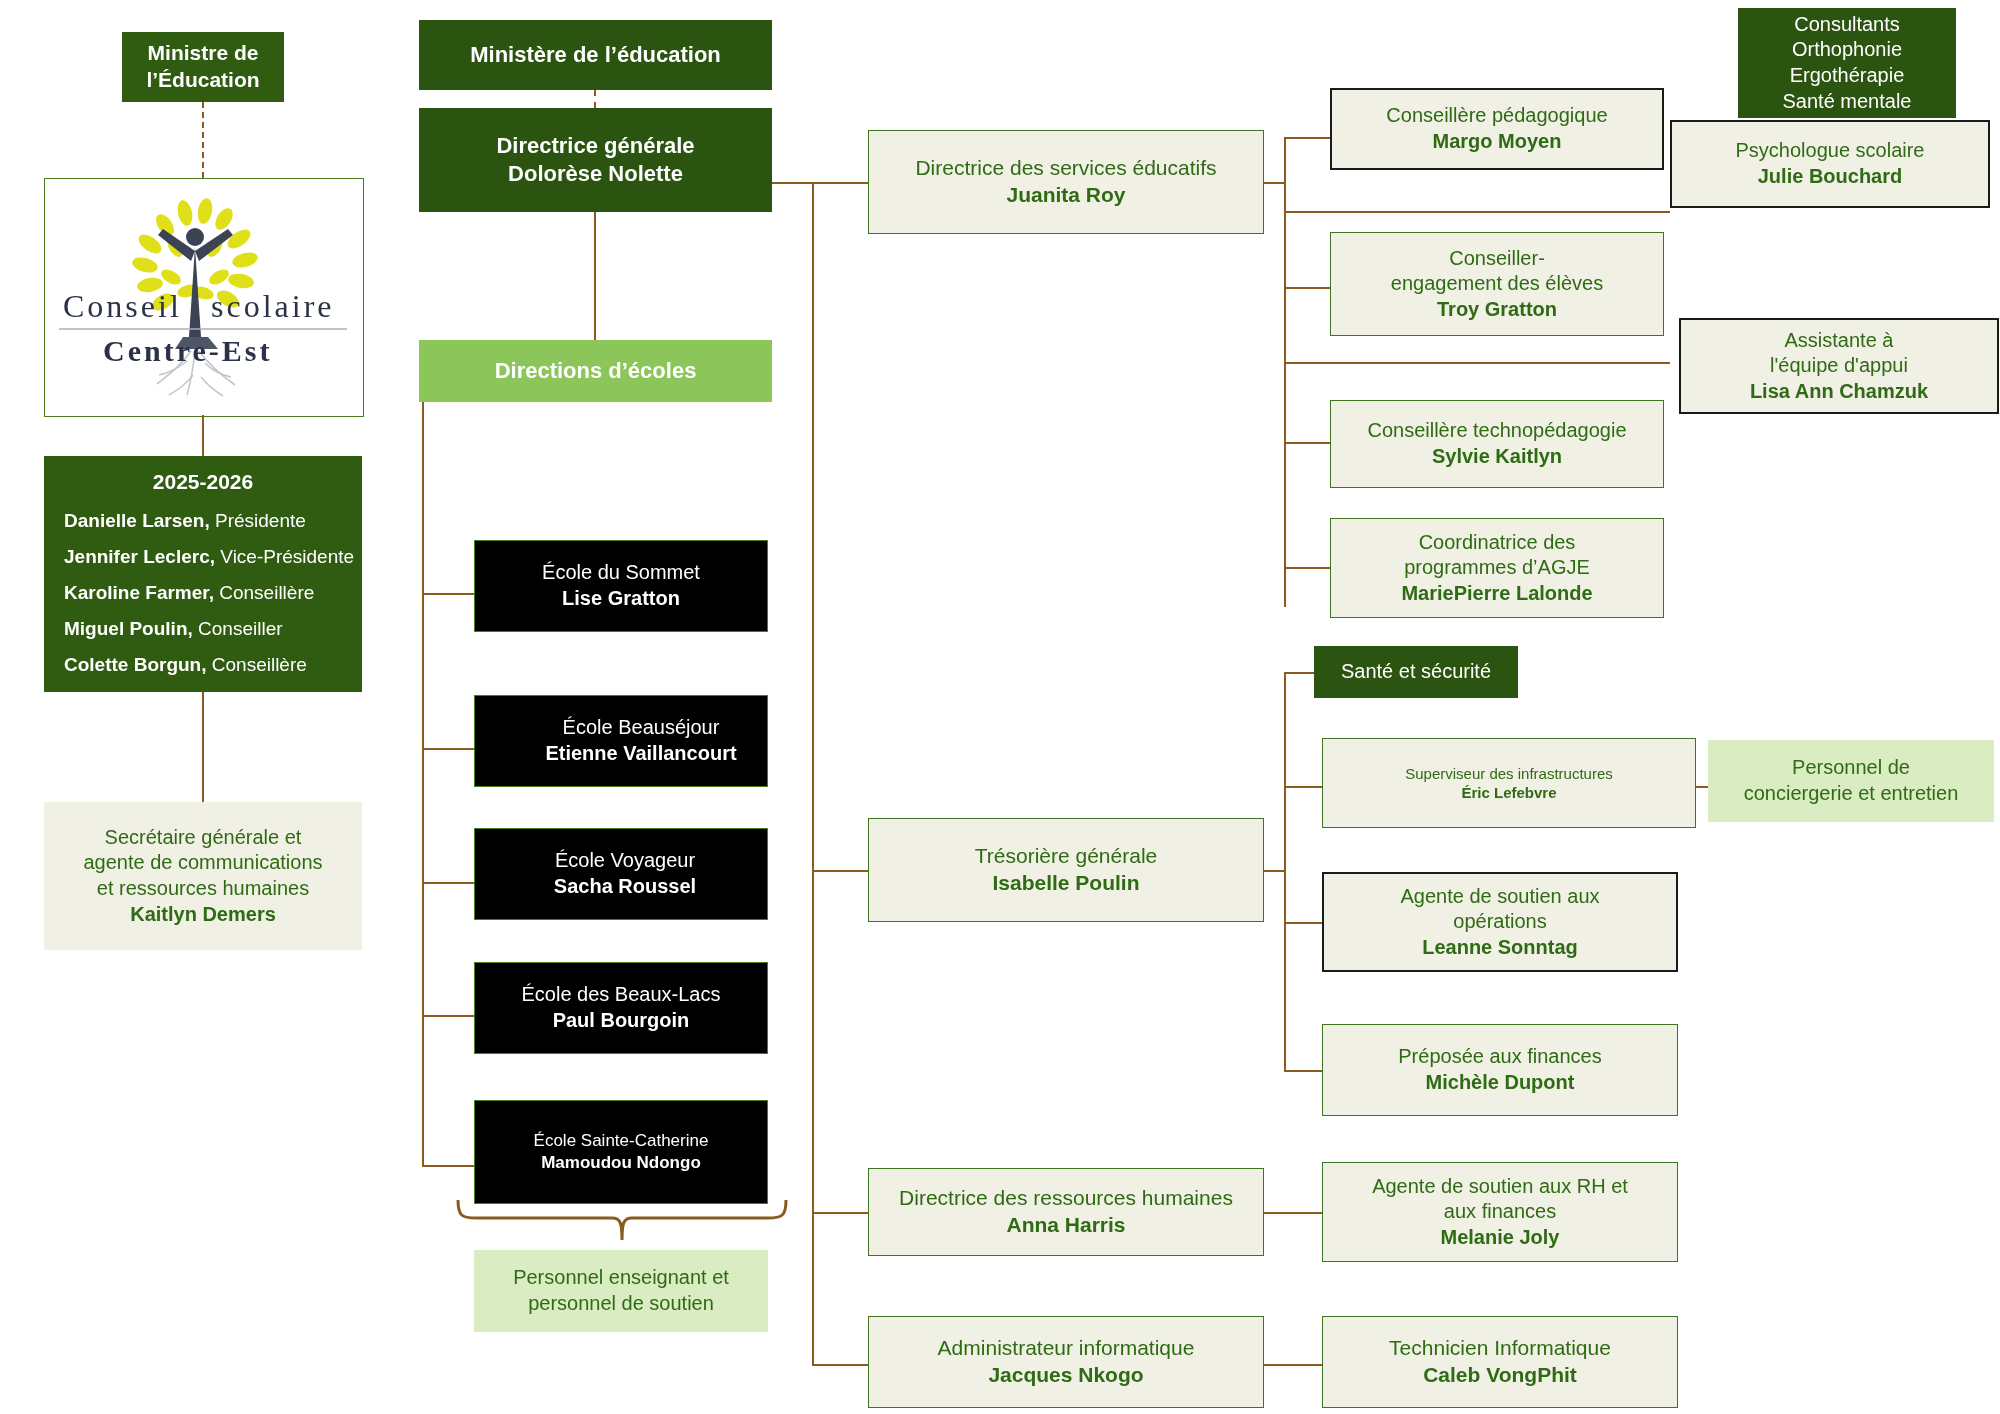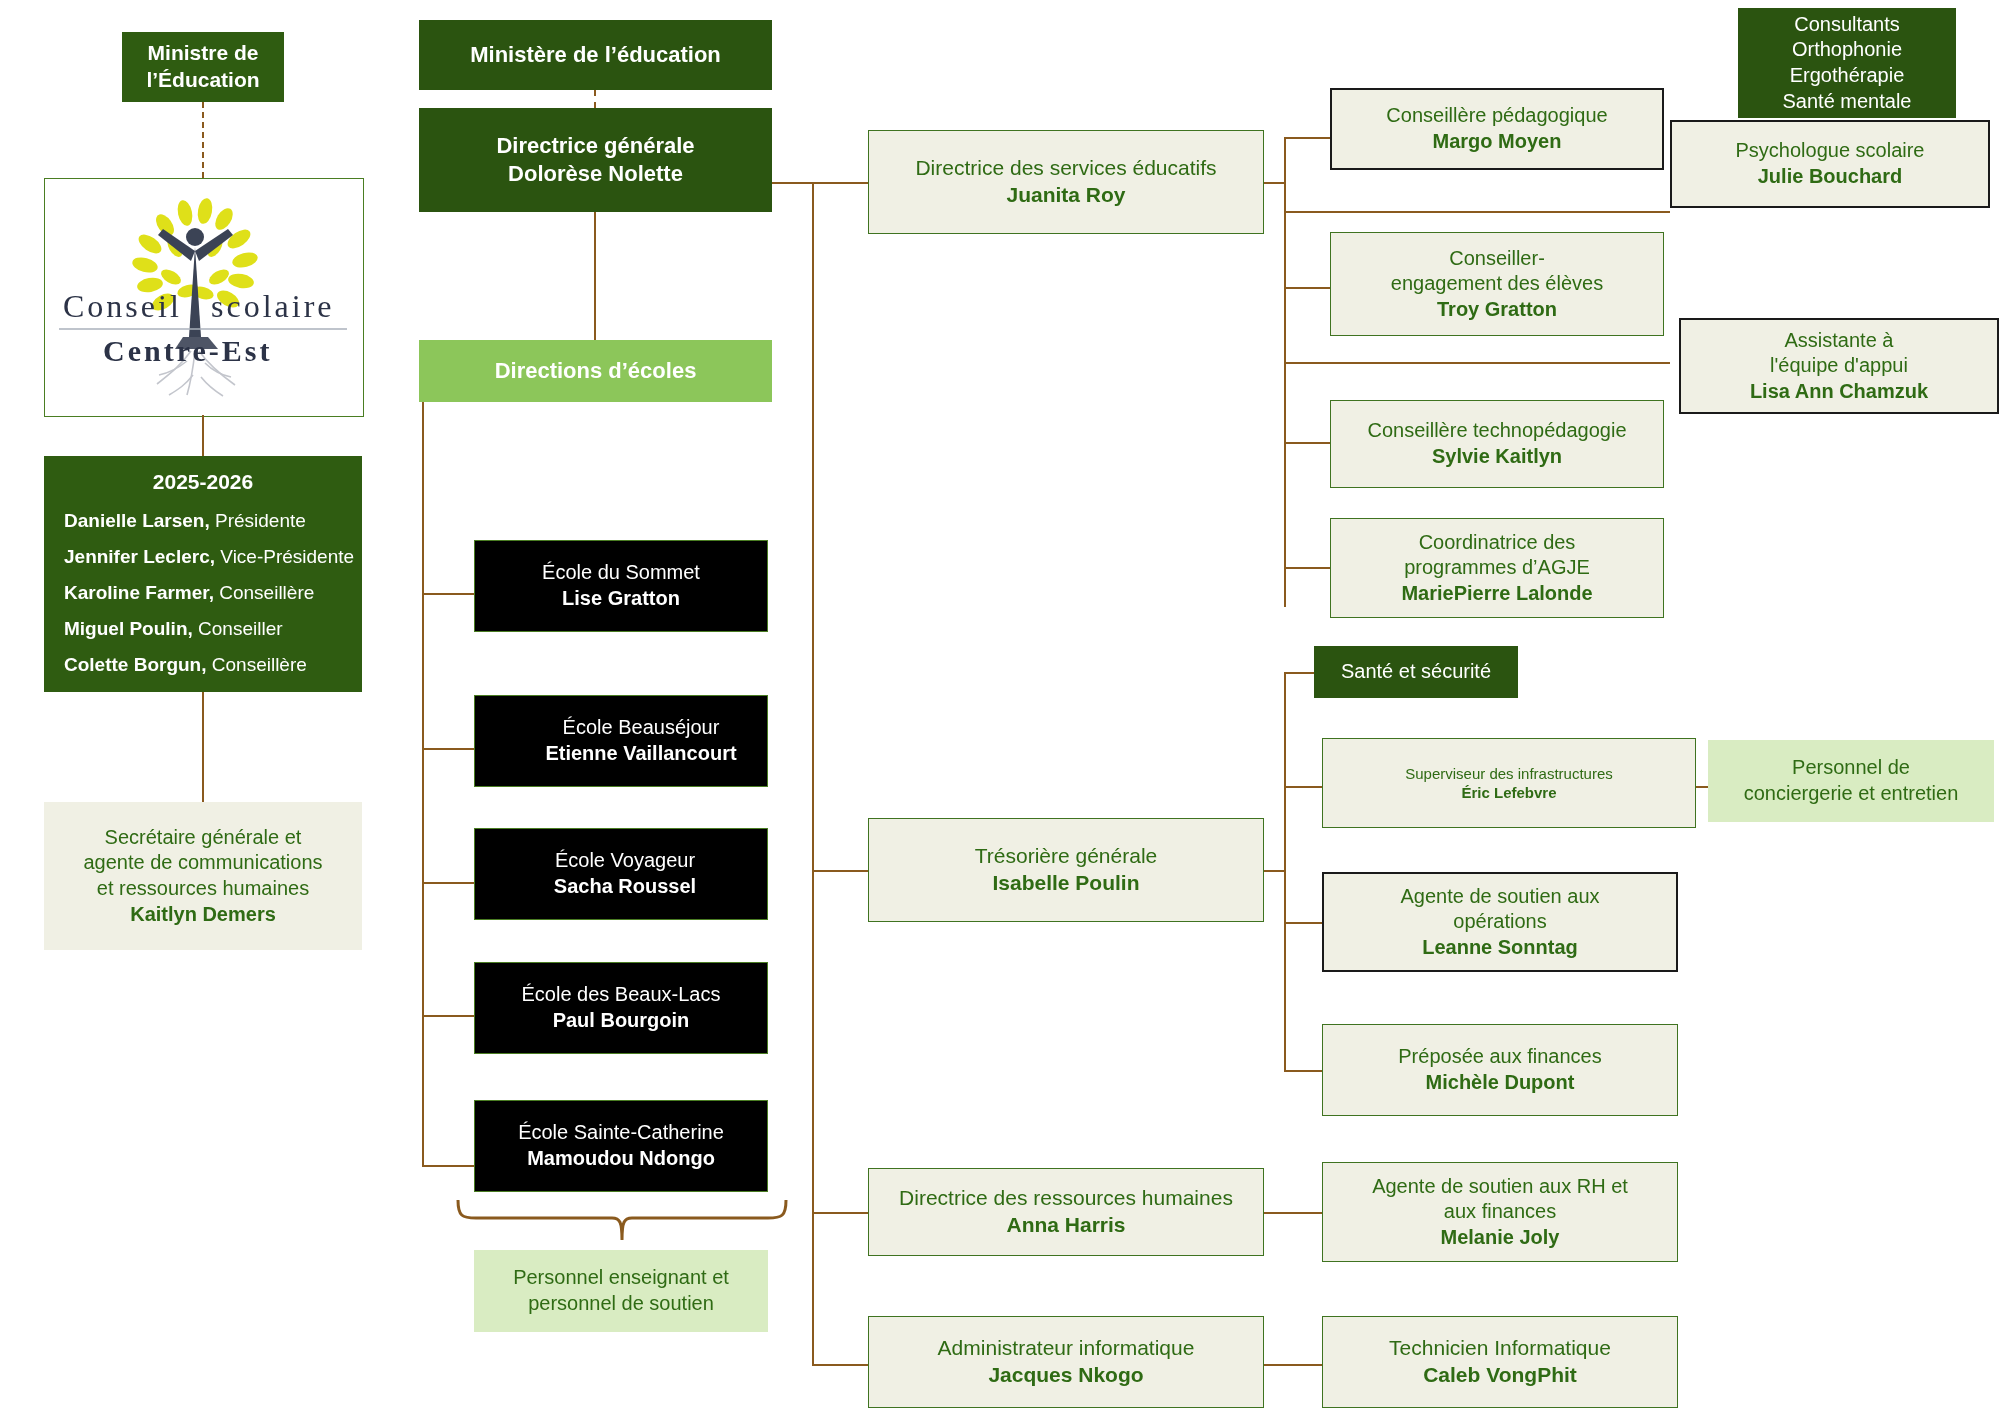--- a/index.html
+++ b/index.html
@@ -167,21 +167,21 @@
     <span class="n">Etienne Vaillancourt</span>
   </div>
   <div class="box midgreen" style="left:474px;top:828px;width:294px;height:92px;font-size:20px;padding-left:8px;">
     <span class="t">École Voyageur</span>
     <span class="n">Sacha Roussel</span>
   </div>
   <div class="box midgreen" style="left:474px;top:962px;width:294px;height:92px;font-size:20px;">
     <span class="t">École des Beaux-Lacs</span>
     <span class="n">Paul Bourgoin</span>
   </div>
-  <div class="box midgreen" style="left:474px;top:1100px;width:294px;height:92px;font-size:20px;">
+  <div class="box midgreen" style="left:474px;top:1100px;width:294px;height:104px;font-size:17px;">
     <span class="t">École Sainte-Catherine</span>
     <span class="n">Mamoudou Ndongo</span>
   </div>
 
   <svg class="brace" style="left:452px;top:1196px;" width="340" height="50" viewBox="0 0 340 50">
     <path d="M6 4 C6 20 10 22 24 22 L160 22 C168 22 170 26 170 44 C170 26 172 22 180 22 L316 22 C330 22 334 20 334 4" fill="none" stroke="#8a5a1e" stroke-width="3"></path>
   </svg>
 
   <div class="box pale" style="left:474px;top:1250px;width:294px;height:82px;font-size:20px;">
     <span class="t">Personnel enseignant et</span>

